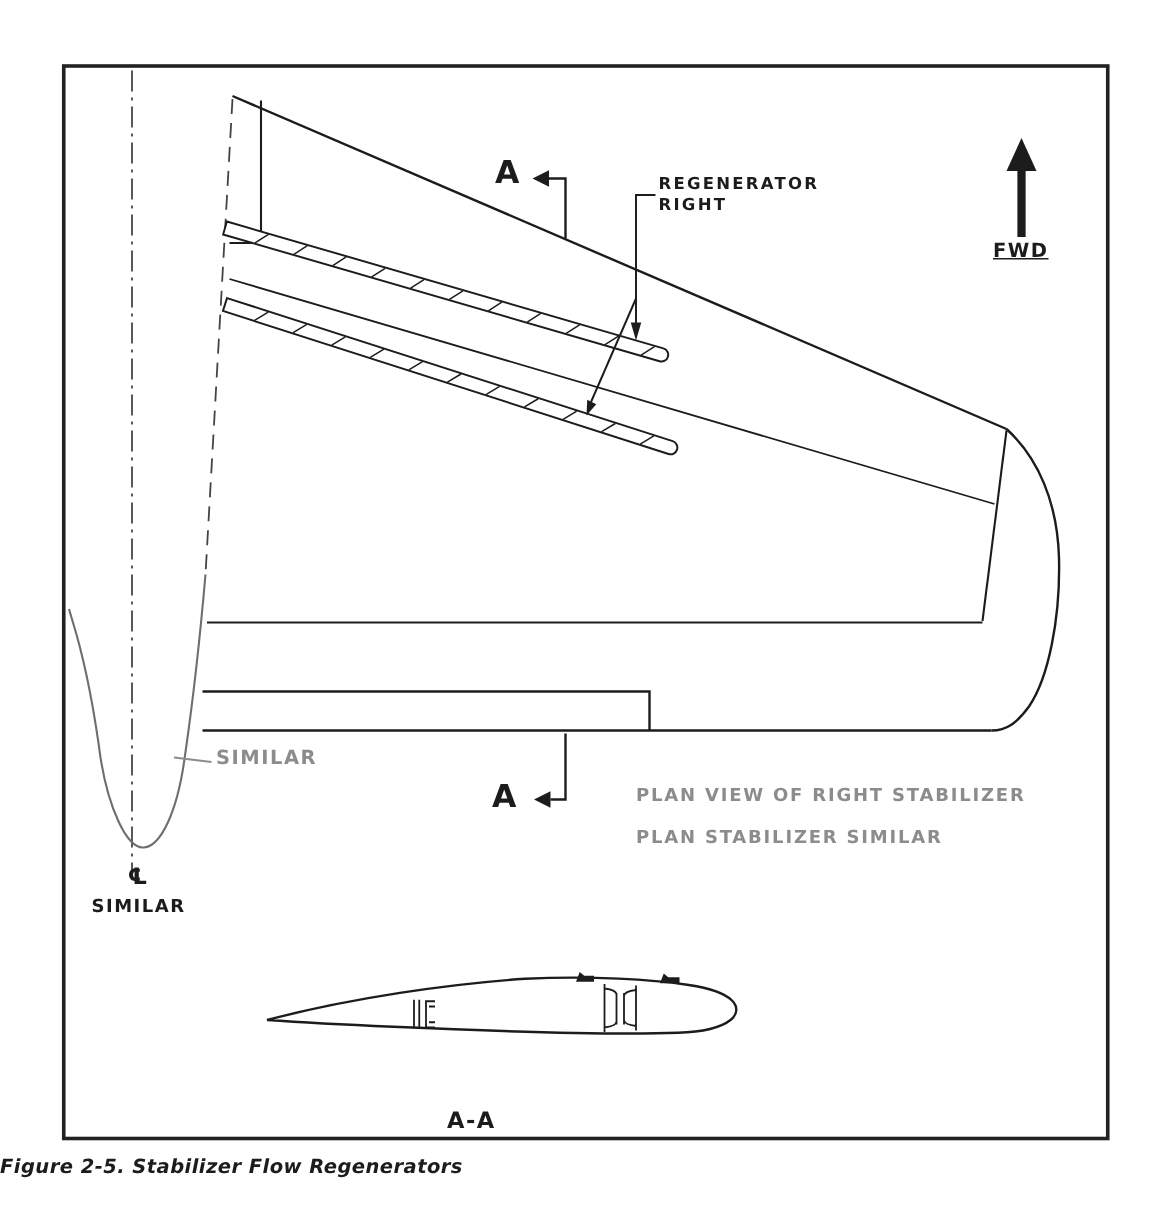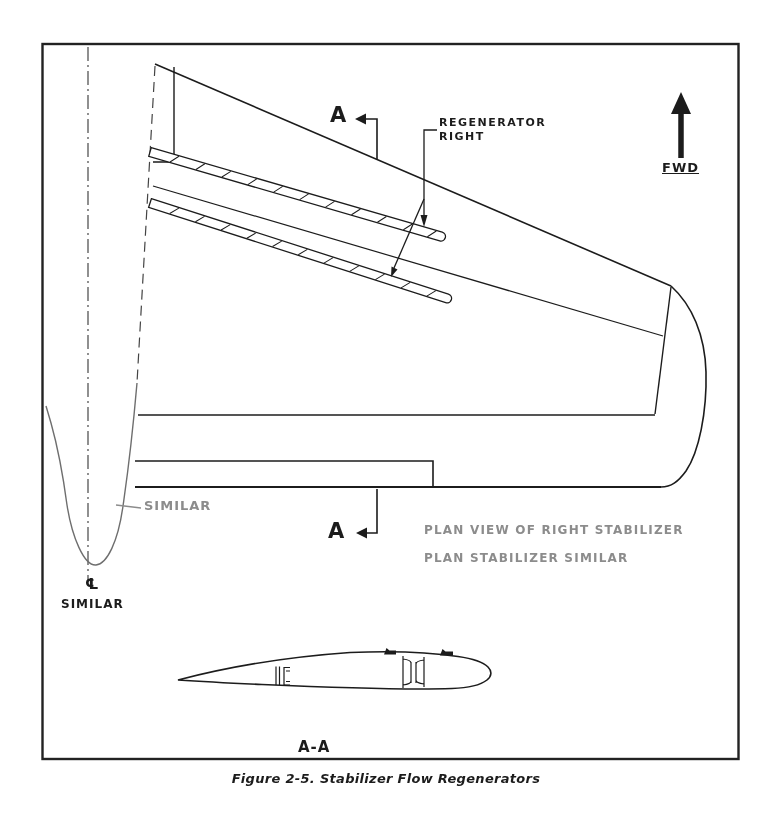--- a/index.html
+++ b/index.html
@@ -17,21 +17,21 @@
   #regenerator-label{left:439px;top:116px;font-size:11px;font-weight:700;letter-spacing:1.5px;}
   #section-a-top{left:330px;top:102px;font-size:21px;font-weight:700;}
   #section-a-bottom{left:328px;top:518px;font-size:21px;font-weight:700;}
   #fwd-label{left:662px;top:160px;font-size:13px;font-weight:700;letter-spacing:1px;text-decoration:underline;}
   #fuselage-label{left:144px;top:498px;font-size:13px;font-weight:700;letter-spacing:1px;}
   #centerline-symbol{left:85px;top:575px;font-size:15px;font-weight:700;}
   #airplane-label{left:61px;top:597px;font-size:12px;font-weight:700;letter-spacing:1px;}
   #plan-view-note{left:424px;top:523px;font-size:12px;font-weight:700;letter-spacing:1.2px;}
   #plan-view-note div{margin-bottom:13px;}
   #section-view-label{left:298px;top:738px;font-size:15px;font-weight:700;letter-spacing:1px;}
-  #figure-caption{left:0;top:771px;width:772px;text-align:center;font-size:13px;
+  #figure-caption{left:0;top:771px;width:772px;font-size:13px;
                   font-weight:700;font-style:italic;letter-spacing:.3px;}
 </style>
 </head>
 <body>
 
 <div id="page">
 
   <svg id="art" width="772" height="817" viewBox="0 0 772 817">
 
     <rect x="42.5" y="44" width="696" height="715" fill="none" stroke="#222" stroke-width="2.4"></rect>

